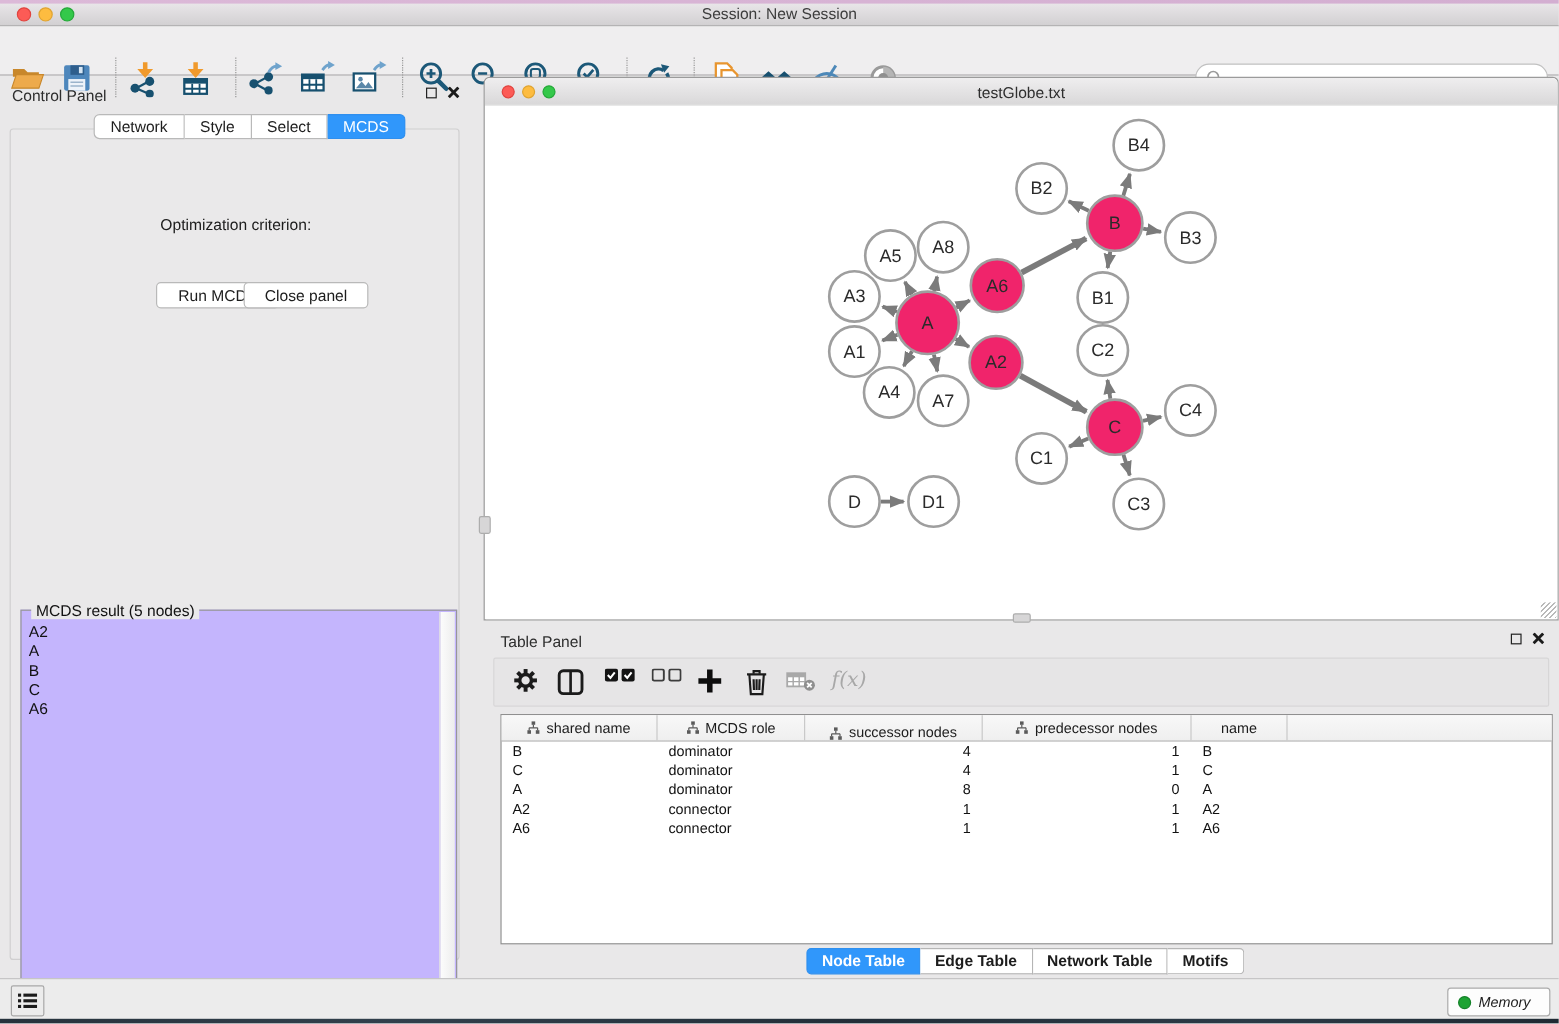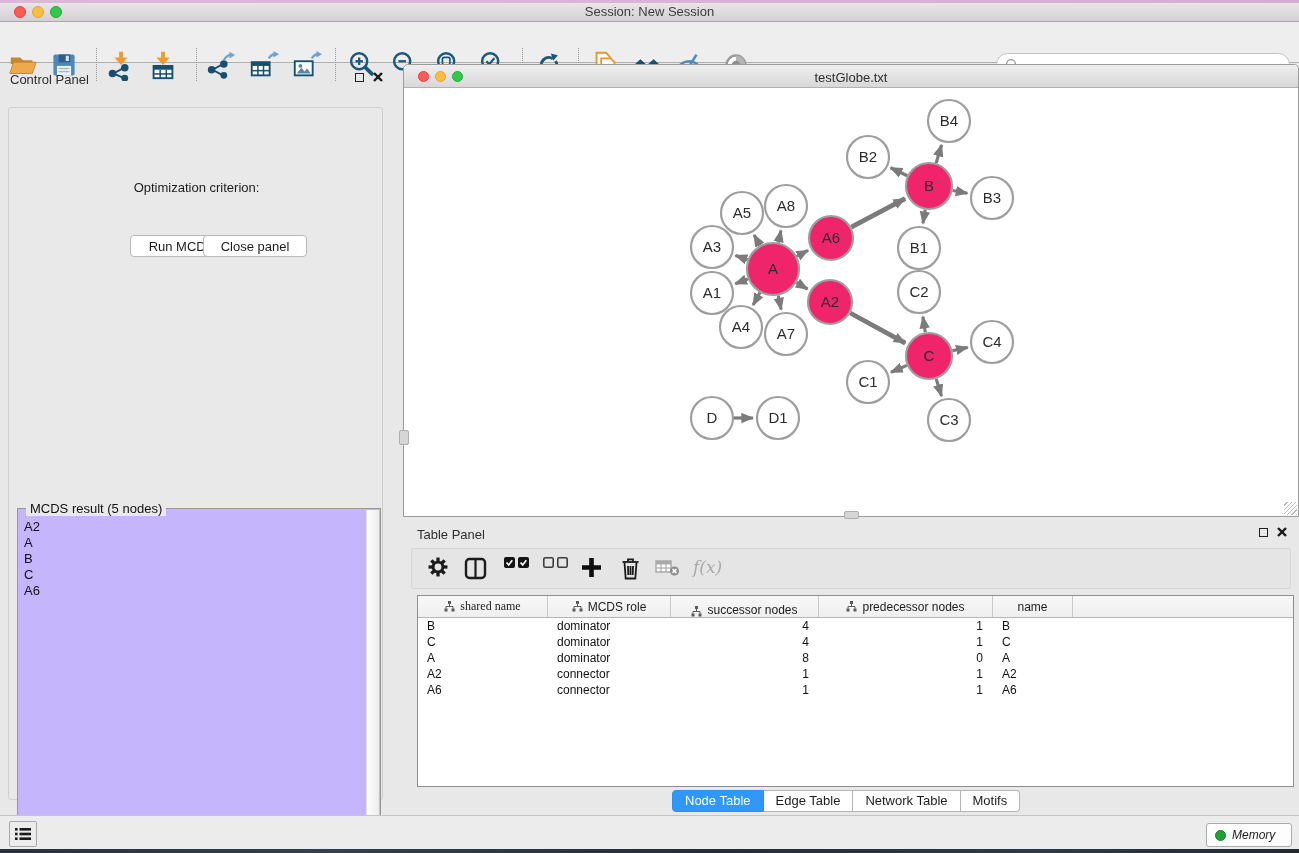--- a/index.html
+++ b/index.html
@@ -109,21 +109,21 @@
   #thead-row { display:flex; height:22px; background:linear-gradient(#f8f8f8,#efefef);
     border-bottom:1px solid #b5b5b5; }
   .th { display:flex; align-items:center; justify-content:center; gap:5px;
     border-right:1px solid #c9c9c9; font-size:12px; color:#1c1c1c; }
   .th.filler { flex:1; border-right:none; }
   .tr { display:flex; height:16px; }
   .td { font-size:12px; color:#111; line-height:16px; white-space:nowrap; }
   .td.left { padding-left:9px; text-align:left; }
   .td.right { padding-right:10px; text-align:right; }
 
-  #tp-tabs { position:absolute; left:269px; top:270px; display:flex; }
+  #tp-tabs { position:absolute; left:269px; top:270px; display:flex;font-weight:bold; }
   .tp-tab { height:22px; line-height:20px; font-size:13px; color:#1d1d1d; background:#fff;
     border:1px solid #b5b5b5; border-left:none; padding:0 12px; cursor:default; }
   .tp-tab:first-child { border-left:1px solid #b5b5b5; border-radius:4px 0 0 4px; }
   .tp-tab:last-child { border-radius:0 4px 4px 0; }
   .tp-tab.active { background:#3097fb; border-color:#2f8fee; color:#fff; }
 
   
   #statusbar { left:0; top:815px; width:1299px; height:34px; background:#ececec;
     border-top:1px solid #c6c5c6; }
   #list-btn { position:absolute; left:9px; top:5px; width:28px; height:26px;
@@ -325,20 +325,26 @@
       <div id="mcds-list">
           <div class="result-item">A2</div>
           <div class="result-item">A</div>
           <div class="result-item">B</div>
           <div class="result-item">C</div>
           <div class="result-item">A6</div>
         </div>
       <div id="mcds-scroll"></div>
     </div>
   </div>
+  <div id="cp-tabs">
+      <div class="cp-tab">Network</div>
+      <div class="cp-tab">Style</div>
+      <div class="cp-tab">Select</div>
+      <div class="cp-tab active">MCDS</div>
+    </div>
 </div>
 
 <div id="net-window" class="abs">
   <div id="net-titlebar">
     <span class="tl red" style="left:14px"></span>
     <span class="tl yellow" style="left:31px"></span>
     <span class="tl green" style="left:48px"></span>
     <div id="net-title">testGlobe.txt</div>
   </div>
   <div id="net-canvas">
@@ -538,21 +544,21 @@
           <path d="M17.6 12.1 l3.8 3.8 M21.4 12.1 l-3.8 3.8" stroke="#fff" stroke-width="1.5"></path>
         </svg>
     </div>
     <div class="tpi" style="left:281px">
       <span class="fx">f(x)</span>
     </div>
   </div>
 
   <div id="node-table">
     <div id="thead-row">
-        <div class="th" style="width: 130px; font-family: Liberation Serif, serif;">
+        <div class="th" style="width: 130px;">
           <svg width="11" height="11" viewBox="0 0 11 11">
             <g fill="#5a5a5a">
               <rect x="4" y="0" width="3" height="3"></rect>
               <rect x="0.5" y="7.5" width="3" height="3"></rect>
               <rect x="7.5" y="7.5" width="3" height="3"></rect>
             </g>
             <g stroke="#5a5a5a" stroke-width="1">
               <line x1="5.5" y1="3" x2="5.5" y2="5.5"></line>
               <line x1="2" y1="5.5" x2="9" y2="5.5"></line>
               <line x1="2" y1="5.5" x2="2" y2="7.5"></line>

